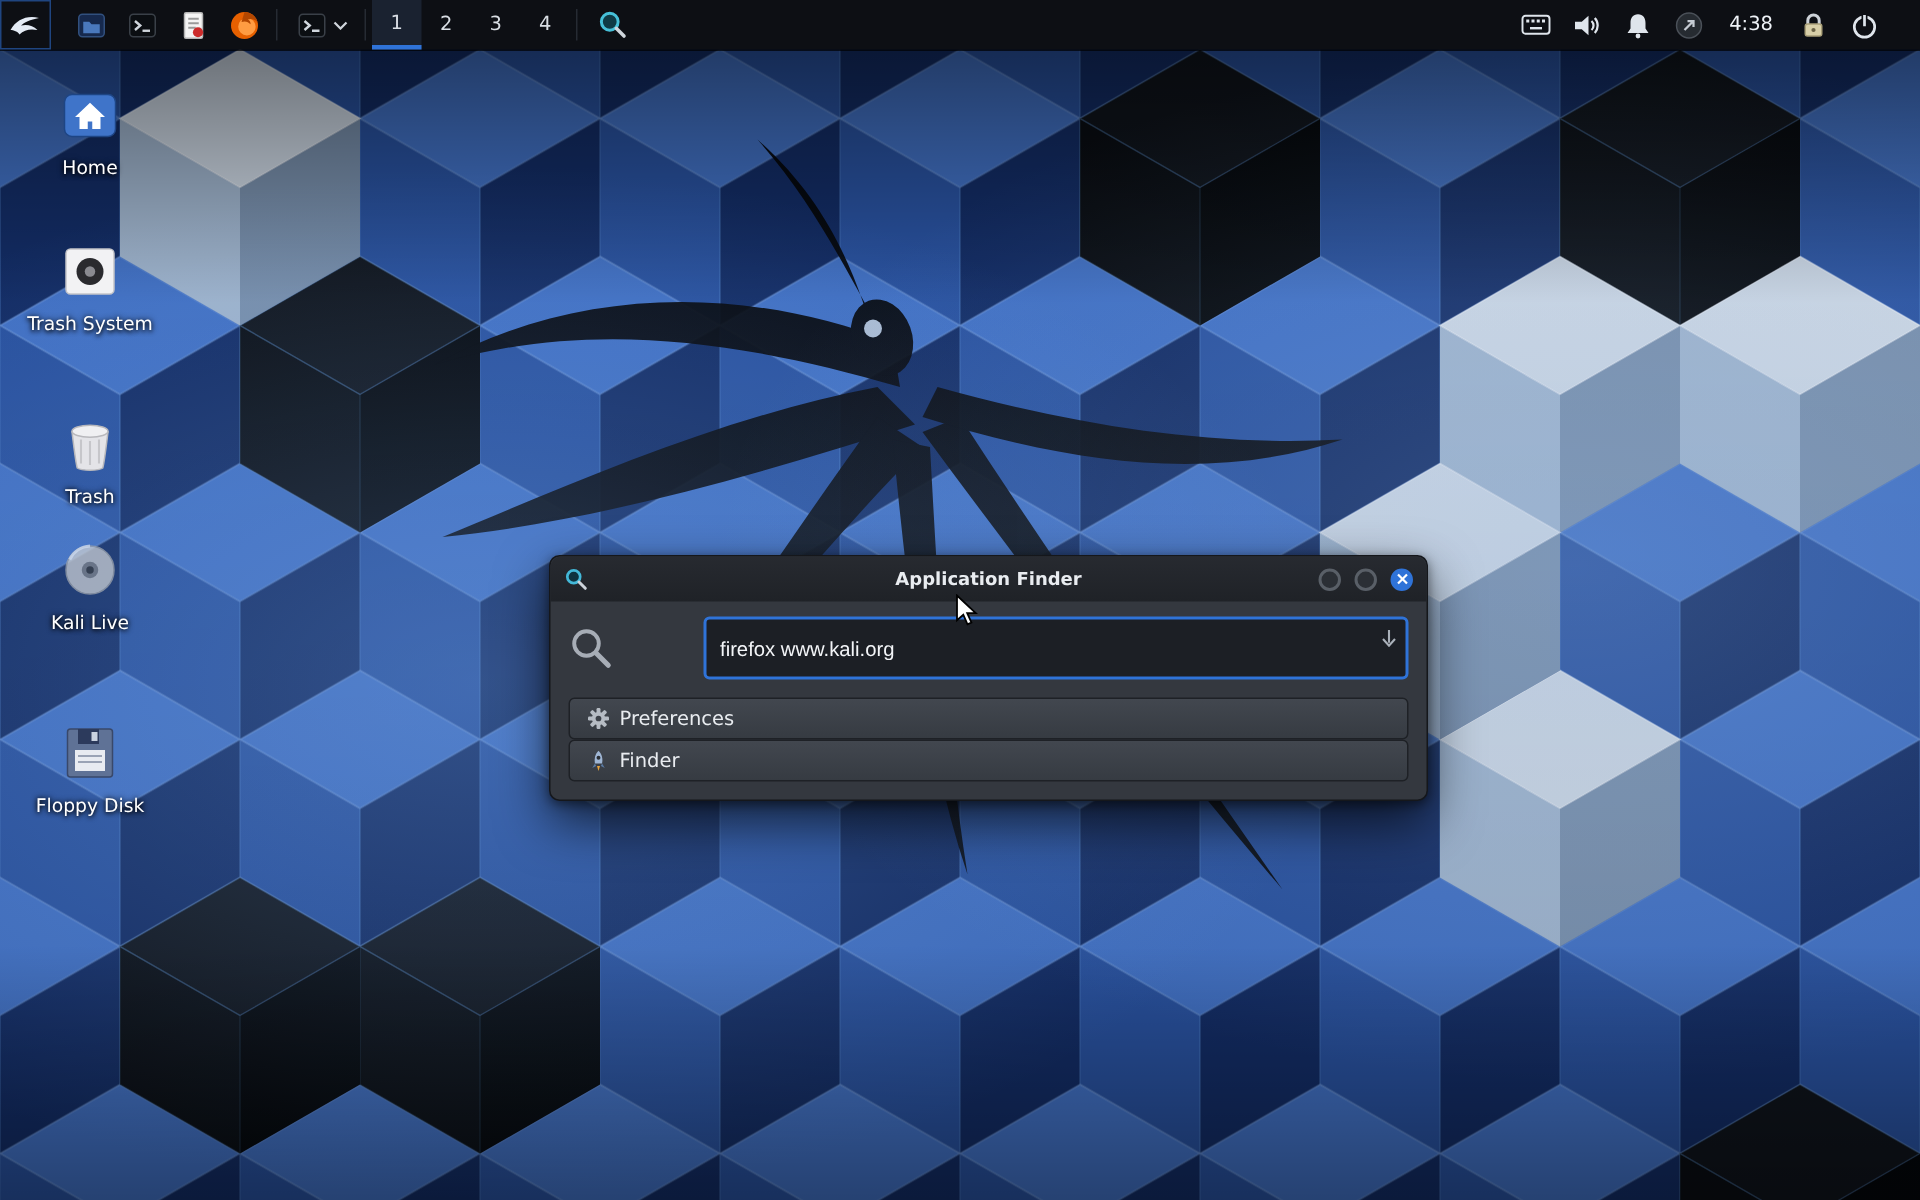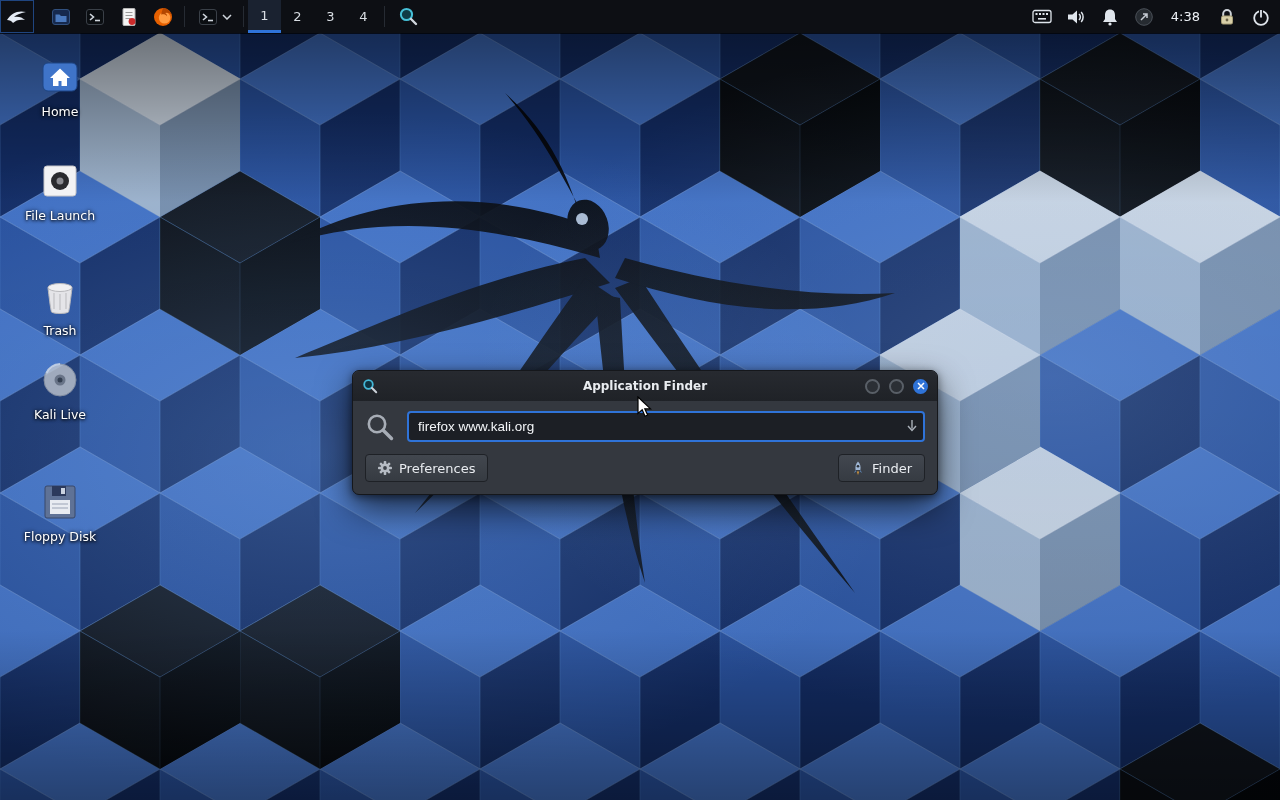--- a/index.html
+++ b/index.html
@@ -20,59 +20,59 @@
   .panel button { background:none; border:none; padding:0; margin:0; display:flex; align-items:center; justify-content:center; }
   .panel-left { display:flex; align-items:stretch; }
   .kali-btn { width:34px; background:#000; outline:1px solid rgba(47,115,216,.55); outline-offset:-1px; }
   .launcher { width:34px; }
   .launcher.first { margin-left:10px; }
   .launcher.dropdown { width:50px; gap:3px; }
   .sep { width:1px; background:#262b33; margin:6px 4px; }
   .ws { width:33px; color:#d8dde3; font-size:13px; border-bottom:3px solid transparent; }
   .ws.active { background:#1a2230; border-bottom:3px solid #2f73d8; }
   .task { width:38px; border-bottom:3px solid #2f73d8; background:#182134; }
-  .panel-right { margin-left:auto; display:flex; align-items:center; padding-right:2px; }
+  .panel-right { margin-left:auto; display:flex; align-items:center; padding-right:20px; }
   .tray { width:34px; height:33px; }
   .clock { color:#eef2f7; font-size:13px; margin:0 10px; }
 
   
   .wallpaper { position:absolute; top:33px; left:0; width:1280px; height:767px; display:block; z-index:0; }
 
   
   .dicon {
     position:absolute; left:8px; width:104px; display:flex; flex-direction:column;
     align-items:center; gap:5px; z-index:5;
   }
   .dicon .dlabel { color:#fff; font-size:12.5px; text-shadow:0 1px 3px rgba(0,0,0,.95),0 0 4px rgba(0,0,0,.85); }
   .di-home { top:55px; } .di-fs { top:159px; } .di-trash { top:274px; }
   .di-live { top:358px; } .di-floppy { top:480px;text-align:center; }
 
   
   .finder {
-    position:absolute; left:352px; top:370px; width:586px; z-index:40;
+    position:absolute; left:366px; top:370px; width:586px; z-index:40;
     border-radius:7px; background:#34383f; border:1px solid #15171b;
     box-shadow:0 14px 34px rgba(0,0,0,.65), 0 2px 8px rgba(0,0,0,.5);
   }
   .titlebar {
     height:30px; background:linear-gradient(#272a30,#1f2227);
     border-radius:7px 7px 0 0; display:flex; align-items:center; padding:0 9px; position:relative;
   }
   .title { position:absolute; left:0; right:0; text-align:center; font-size:12px; font-weight:bold; color:#e9ecf0; pointer-events:none; }
   .controls { margin-left:auto; display:flex; gap:9px; z-index:2; }
   .wbtn { width:15px; height:15px; border-radius:50%; border:2px solid #595f67; background:#2b2f35; padding:0; display:flex; align-items:center; justify-content:center; }
   .wbtn.close { background:#2f73d8; border-color:#2f73d8; }
   .fbody { padding:10px 12px 12px; }
   .srow { display:flex; align-items:center; gap:12px; }
-  .entry-wrap { position:relative; flex:1; height:31px; }
+  .entry-wrap { position:relative; flex:1; height:42px;margin-left:48px; }
   .entry {
     width:100%; height:100%; background:#1c1f25; border:2px solid #2f73d8; border-radius:4px;
     color:#f3f5f8; font-size:13.5px; padding:0 26px 0 9px; outline:none; caret-color:#fff;
   }
   .entry-arrow { position:absolute; right:7px; top:8px; }
-  .brow { margin-top:12px; display:flex; justify-content:space-between; }
+  .brow { margin-top:12px; display:flex; justify-content:space-between;flex-direction:column; }
   .fbtn {
     display:flex; align-items:center; gap:7px; height:28px; padding:0 12px;
     background:linear-gradient(#42474f,#363b42); border:1px solid #1e2126; border-radius:4px;
     color:#e9ecf0; font-size:13px;
   }
   .cursor { position:absolute; left:636px; top:396px; z-index:99; }
 </style>
 </head>
 <body>
 
@@ -285,21 +285,21 @@
   </svg>
   <div class="dlabel">Home</div>
 </div>
 
 <div class="dicon di-fs">
   <svg width="44" height="44" viewBox="0 0 44 44">
     <rect x="6" y="7" width="32" height="30" rx="3" fill="#f2f2f4" stroke="#c5c5c9"></rect>
     <circle cx="22" cy="22" r="9" fill="#2a2a2e"></circle>
     <circle cx="22" cy="22" r="3.5" fill="#8a8a90"></circle>
   </svg>
-  <div class="dlabel">File Launch</div>
+  <div class="dlabel">Trash System</div>
 </div>
 
 <div class="dicon di-trash">
   <svg width="44" height="44" viewBox="0 0 44 44">
     <path d="M10,14 C11,22 12.5,35 13.5,38 C16.5,40 27.5,40 30.5,38 C31.5,35 33,22 34,14 Z" fill="#e4e4e8" stroke="#b8b8bc"></path>
     <ellipse cx="22" cy="13.5" rx="12" ry="4" fill="#f0f0f2" stroke="#b8b8bc"></ellipse>
     <path d="M16,19 V35 M22,20 V36 M28,19 V35" stroke="#c6c6ca" stroke-width="1.4"></path>
   </svg>
   <div class="dlabel">Trash</div>
 </div>

